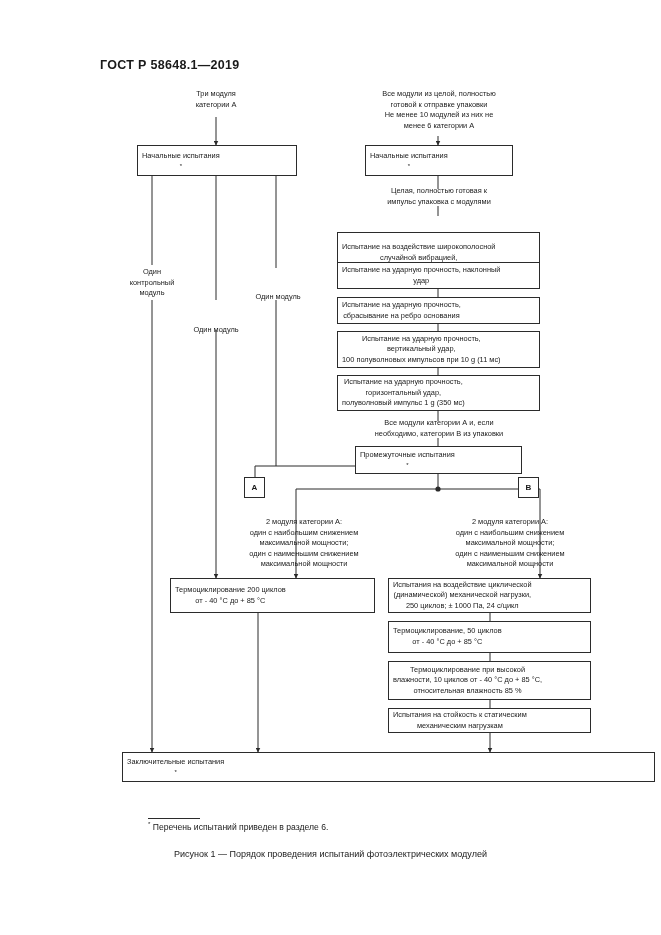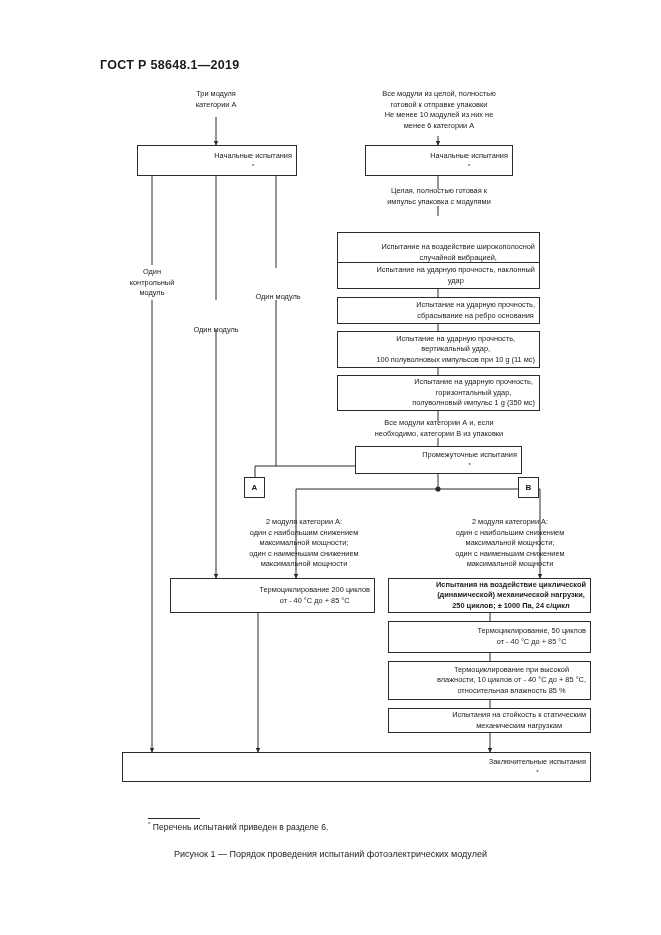--- a/index.html
+++ b/index.html
@@ -6,21 +6,21 @@
   body{width:661px;height:935px;position:relative;
        font-family:"Liberation Sans","DejaVu Sans",sans-serif;color:#1a1a1a;}
 
   .doc-header{position:absolute;left:68px;top:58px;font-size:12.5px;
               font-weight:bold;letter-spacing:.3px;margin-left:32px;}
 
   .canvas{position:absolute;left:0;top:0;width:661px;height:935px;}
 
   
   .box{position:absolute;box-sizing:border-box;border:1px solid #2b2b2b;
-       background:#fff;display:flex;align-items:center;justify-content:flex-end;
+       background:#fff;display:flex;align-items:center;justify-content:flex-start;
        text-align:center;font-size:7.4px;line-height:1.42;padding:2px 4px;}
   .box span{display:block;}
 
   .tag{position:absolute;box-sizing:border-box;border:1px solid #2b2b2b;
        background:#fff;display:flex;align-items:center;justify-content:center;
        font-size:8px;font-weight:bold;}
 
   
   .lbl{position:absolute;font-size:7.4px;line-height:1.42;text-align:center;}
   .lbl-left{text-align:center;}
@@ -200,21 +200,21 @@
 максимальной мощности;
 один с наименьшим снижением
 максимальной мощности</span>
 </div>
 
 <div class="box" style="left:170px;top:578px;width:205px;height:35px;">
   <span style="white-space:pre-line;">Термоциклирование  200 циклов
 от - 40 °С до + 85 °С</span>
 </div>
 
-<div class="box" style="left:388px;top:578px;width:203px;height:35px;font-weight:bold;">
+<div class="box" style="left:388px;top:578px;width:203px;height:35px;">
   <span style="white-space:pre-line;">Испытания на воздействие циклической
 (динамической) механической нагрузки,
 250 циклов; ± 1000 Па, 24 с/цикл</span>
 </div>
 
 <div class="box" style="left:388px;top:621px;width:203px;height:32px;">
   <span style="white-space:pre-line;">Термоциклирование, 50 циклов
 от - 40 °С до + 85 °С</span>
 </div>
 
@@ -222,21 +222,21 @@
   <span style="white-space:pre-line;">Термоциклирование при высокой
 влажности, 10 циклов от - 40 °С до + 85 °С,
 относительная влажность 85 %</span>
 </div>
 
 <div class="box" style="left:388px;top:708px;width:203px;height:25px;">
   <span style="white-space:pre-line;">Испытания на стойкость к статическим
 механическим нагрузкам</span>
 </div>
 
-<div class="box" style="left:122px;top:752px;width:469px;height:30px;">
+<div class="box" style="left:122px;top:752px;width:533px;height:30px;">
   <span>
       <span>Заключительные испытания</span>
       <span class="sup">*</span>
     </span>
 </div>
 
 <div class="fn-rule"></div>
 <div class="footnote">
   <span class="sup">*</span> <span>Перечень испытаний приведен в разделе 6.</span>
 </div>

